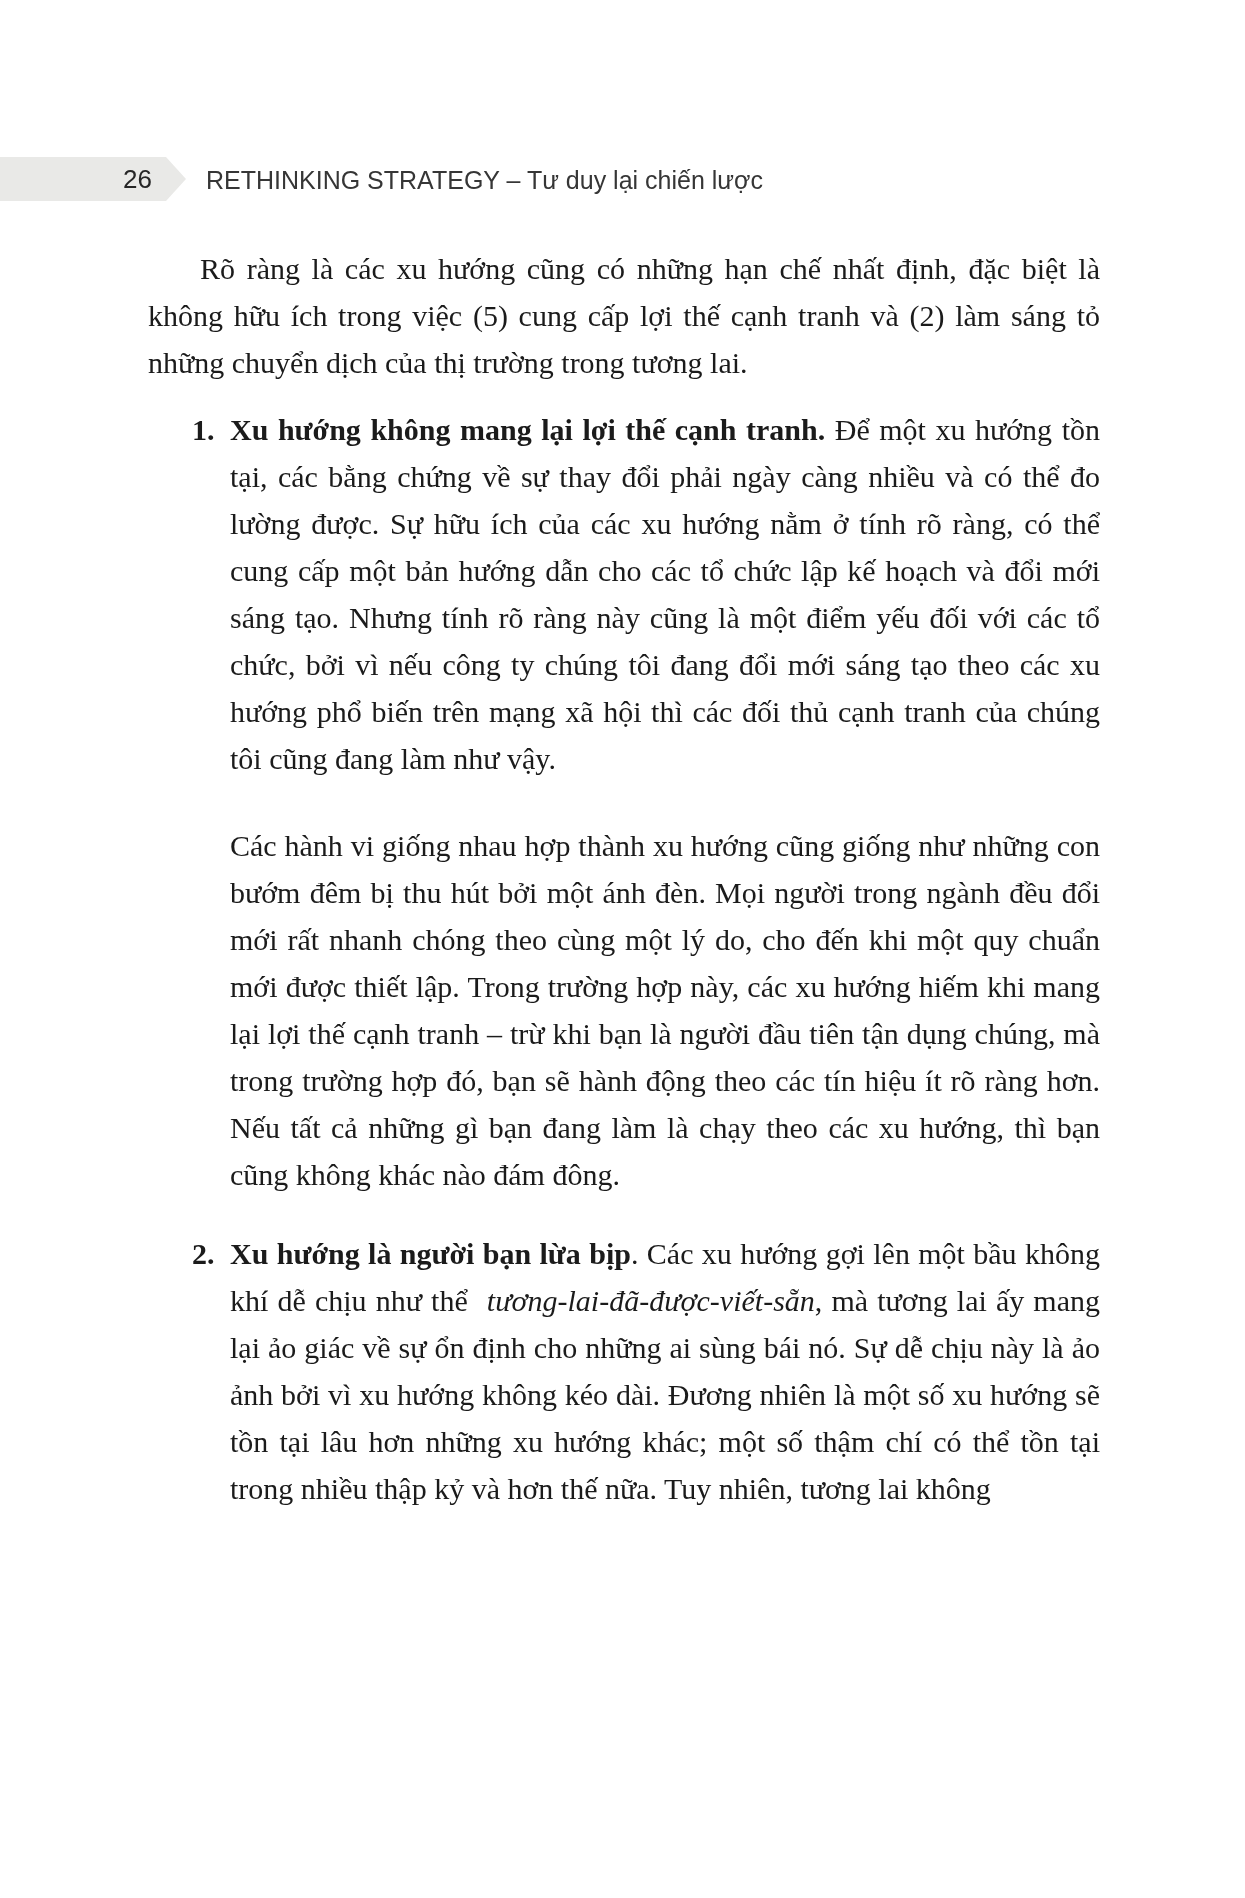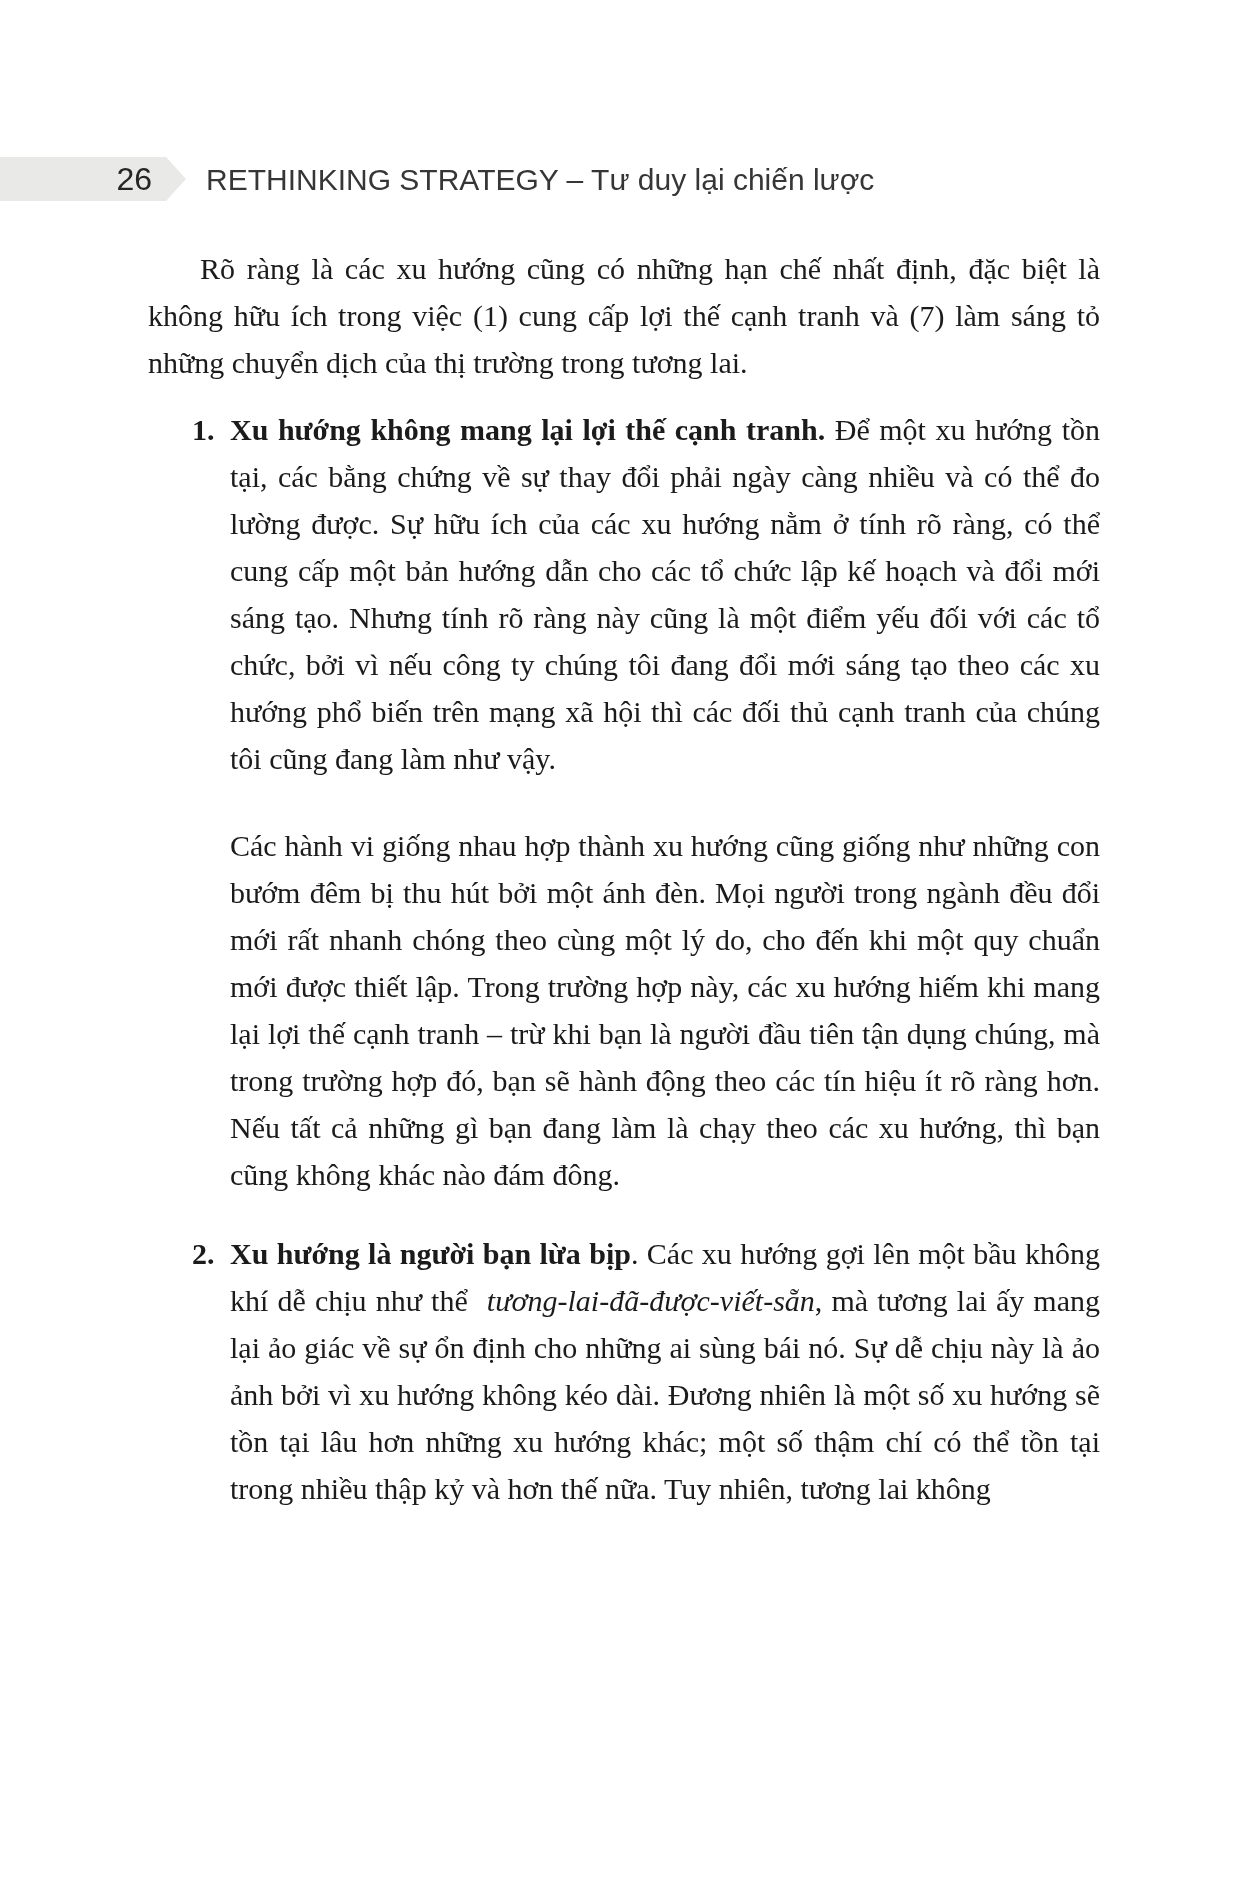--- a/index.html
+++ b/index.html
@@ -25,32 +25,32 @@
     background: #e9e9e7;
     clip-path: polygon(0 0, calc(100% - 20px) 0, 100% 50%, calc(100% - 20px) 100%, 0 100%);
     display: flex;
     align-items: center;
     justify-content: flex-end;
     box-sizing: border-box;
     padding-right: 34px;
   }
   .pagenum {
     font-family: "Liberation Sans", sans-serif;
-    font-size: 32px;
+    font-size: 26px;
     line-height: 44px;
     color: #262626;
   }
   .header-title {
     position: absolute;
     left: 206px;
     top: 157px;
     height: 44px;
     line-height: 46px;
     font-family: "Liberation Sans", sans-serif;
-    font-size: 30px;
+    font-size: 25px;
     color: #363636;
     white-space: nowrap;
   }
   
   .main {
     position: absolute;
     left: 148px;
     top: 245px;
     width: 952px;
     font-size: 30px;
@@ -91,21 +91,21 @@
 <div class="page">
 
   <div class="pagenum-bar">
       <span class="pagenum">26</span>
     </div>
 
   <div class="header-title">RETHINKING STRATEGY – Tư duy lại chiến lược</div>
 
   <div class="main">
 
-    <p class="intro">Rõ ràng là các xu hướng cũng có những hạn chế nhất định, đặc biệt là không hữu ích trong việc (1) cung cấp lợi thế cạnh tranh và (7) làm sáng tỏ những chuyển dịch của thị trường trong tương lai.</p>
+    <p class="intro">Rõ ràng là các xu hướng cũng có những hạn chế nhất định, đặc biệt là không hữu ích trong việc (5) cung cấp lợi thế cạnh tranh và (2) làm sáng tỏ những chuyển dịch của thị trường trong tương lai.</p>
 
     <div class="item">
         <span class="num">1.</span>
         <p class="item-para"><b>Xu hướng không mang lại lợi thế cạnh tranh.</b><span> Để một xu hướng tồn tại, các bằng chứng về sự thay đổi phải ngày càng nhiều và có thể đo lường được. Sự hữu ích của các xu hướng nằm ở tính rõ ràng, có thể cung cấp một bản hướng dẫn cho các tổ chức lập kế hoạch và đổi mới sáng tạo. Nhưng tính rõ ràng này cũng là một điểm yếu đối với các tổ chức, bởi vì nếu công ty chúng tôi đang đổi mới sáng tạo theo các xu hướng phổ biến trên mạng xã hội thì các đối thủ cạnh tranh của chúng tôi cũng đang làm như vậy.</span></p>
         <p class="item-para second">Các hành vi giống nhau hợp thành xu hướng cũng giống như những con bướm đêm bị thu hút bởi một ánh đèn. Mọi người trong ngành đều đổi mới rất nhanh chóng theo cùng một lý do, cho đến khi một quy chuẩn mới được thiết lập. Trong trường hợp này, các xu hướng hiếm khi mang lại lợi thế cạnh tranh – trừ khi bạn là người đầu tiên tận dụng chúng, mà trong trường hợp đó, bạn sẽ hành động theo các tín hiệu ít rõ ràng hơn. Nếu tất cả những gì bạn đang làm là chạy theo các xu hướng, thì bạn cũng không khác nào đám đông.</p>
       </div>
 
     <div class="item item2">
         <span class="num">2.</span>
         <p class="item-para"><b>Xu hướng là người bạn lừa bịp</b><span>. Các xu hướng gợi lên một bầu không khí dễ chịu như thể </span><i>tương-lai-đã-được-viết-sẵn</i><span>, mà tương lai ấy mang lại ảo giác về sự ổn định cho những ai sùng bái nó. Sự dễ chịu này là ảo ảnh bởi vì xu hướng không kéo dài. Đương nhiên là một số xu hướng sẽ tồn tại lâu hơn những xu hướng khác; một số thậm chí có thể tồn tại trong nhiều thập kỷ và hơn thế nữa. Tuy nhiên, tương lai không</span></p>

